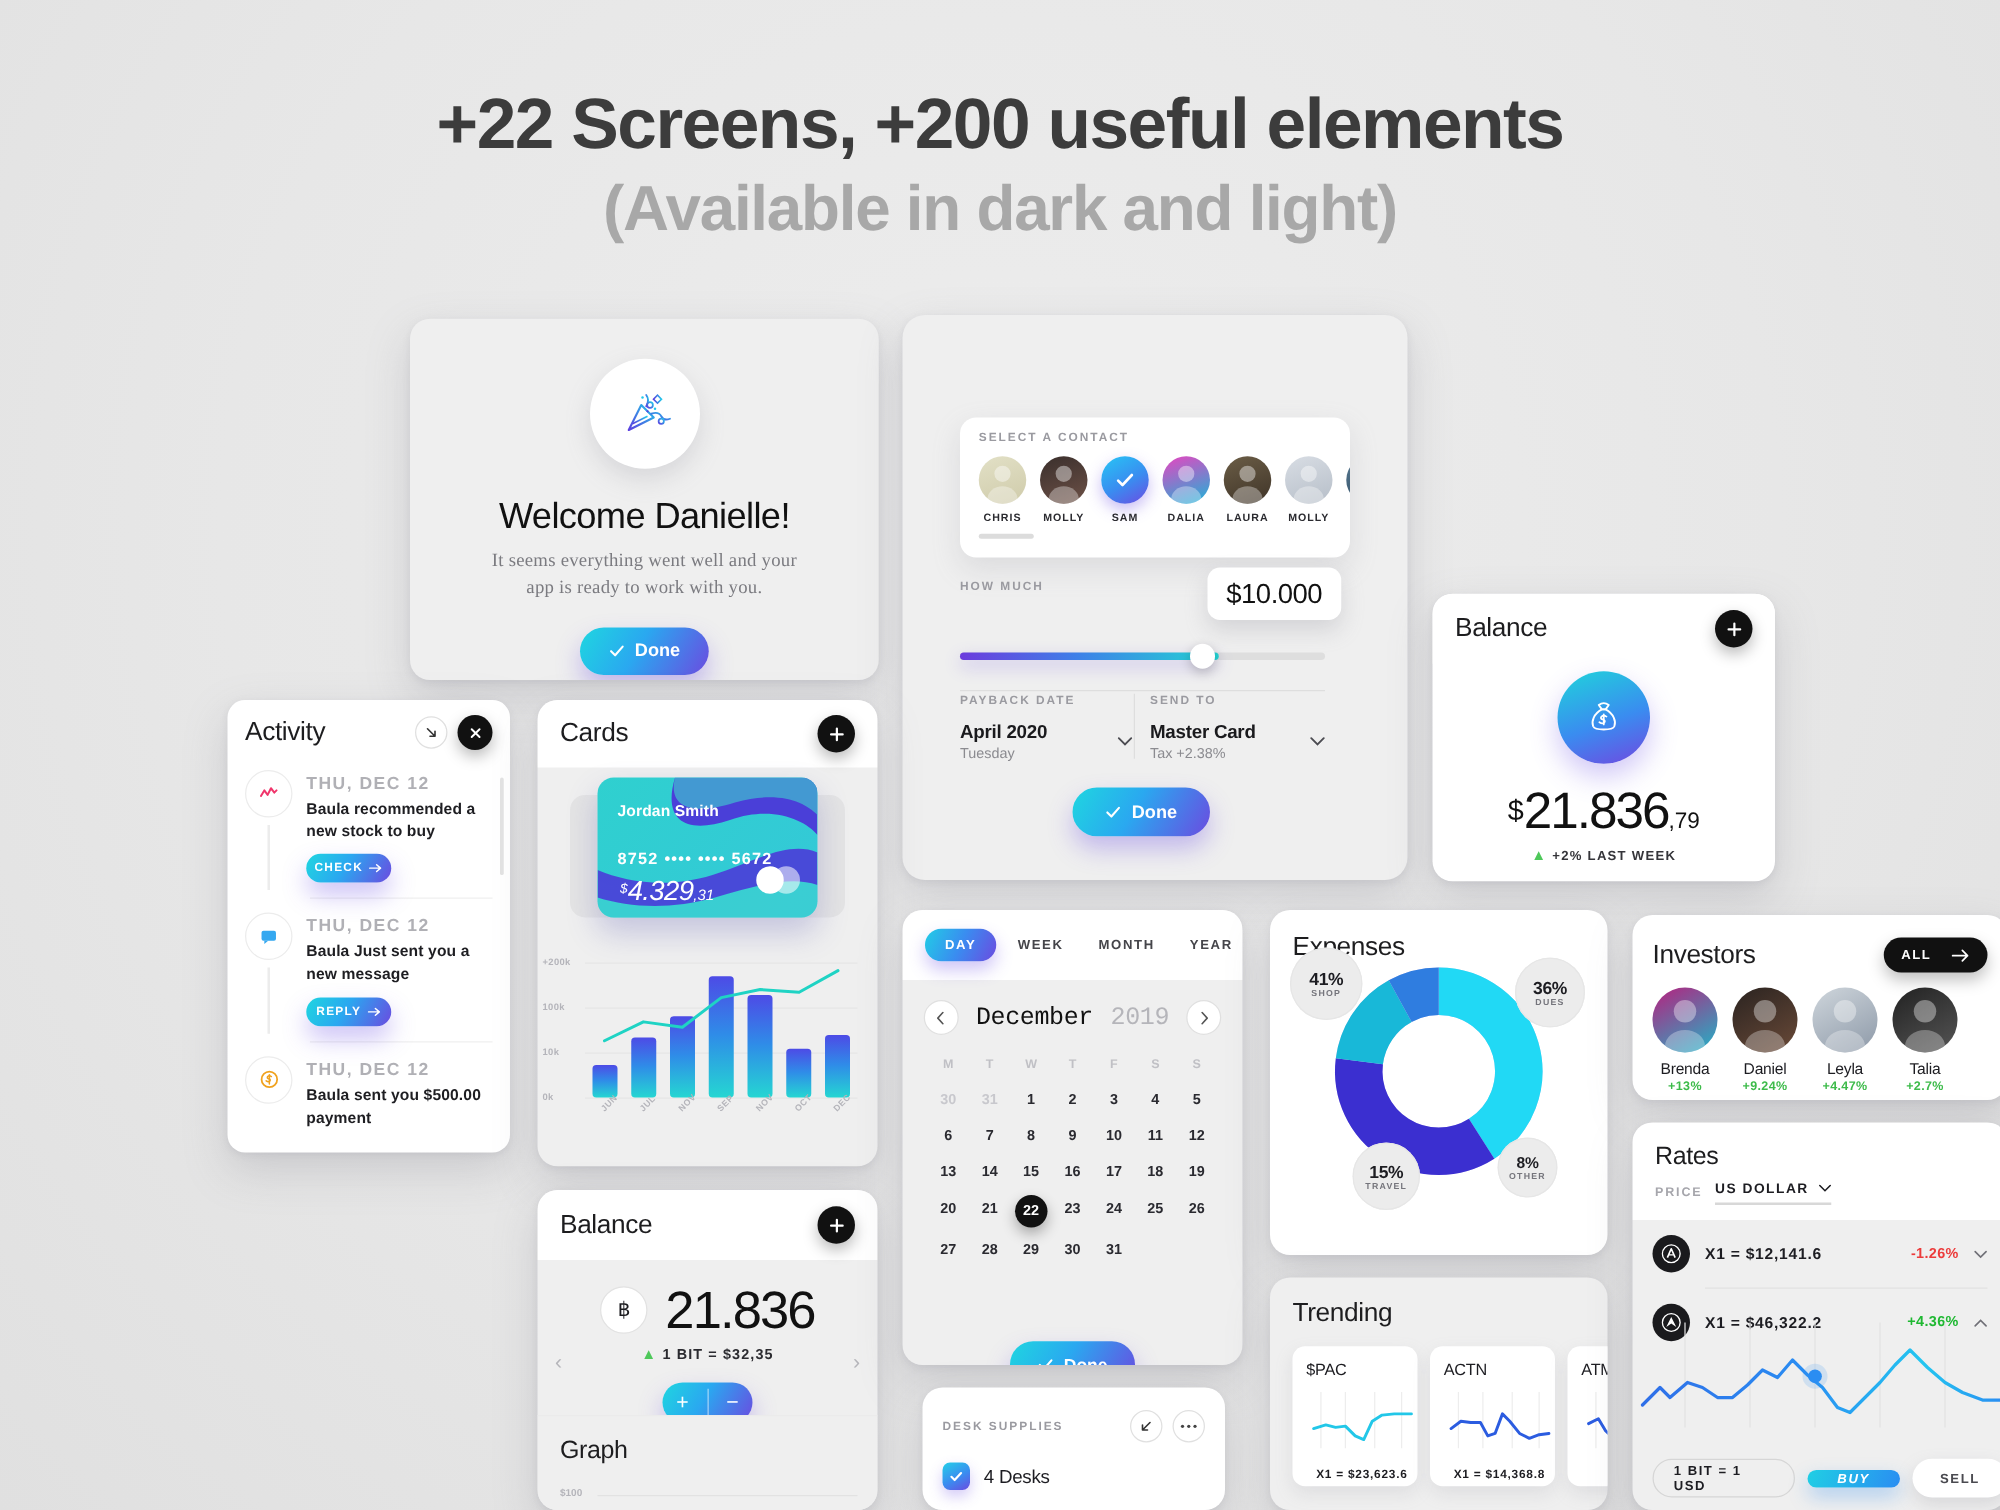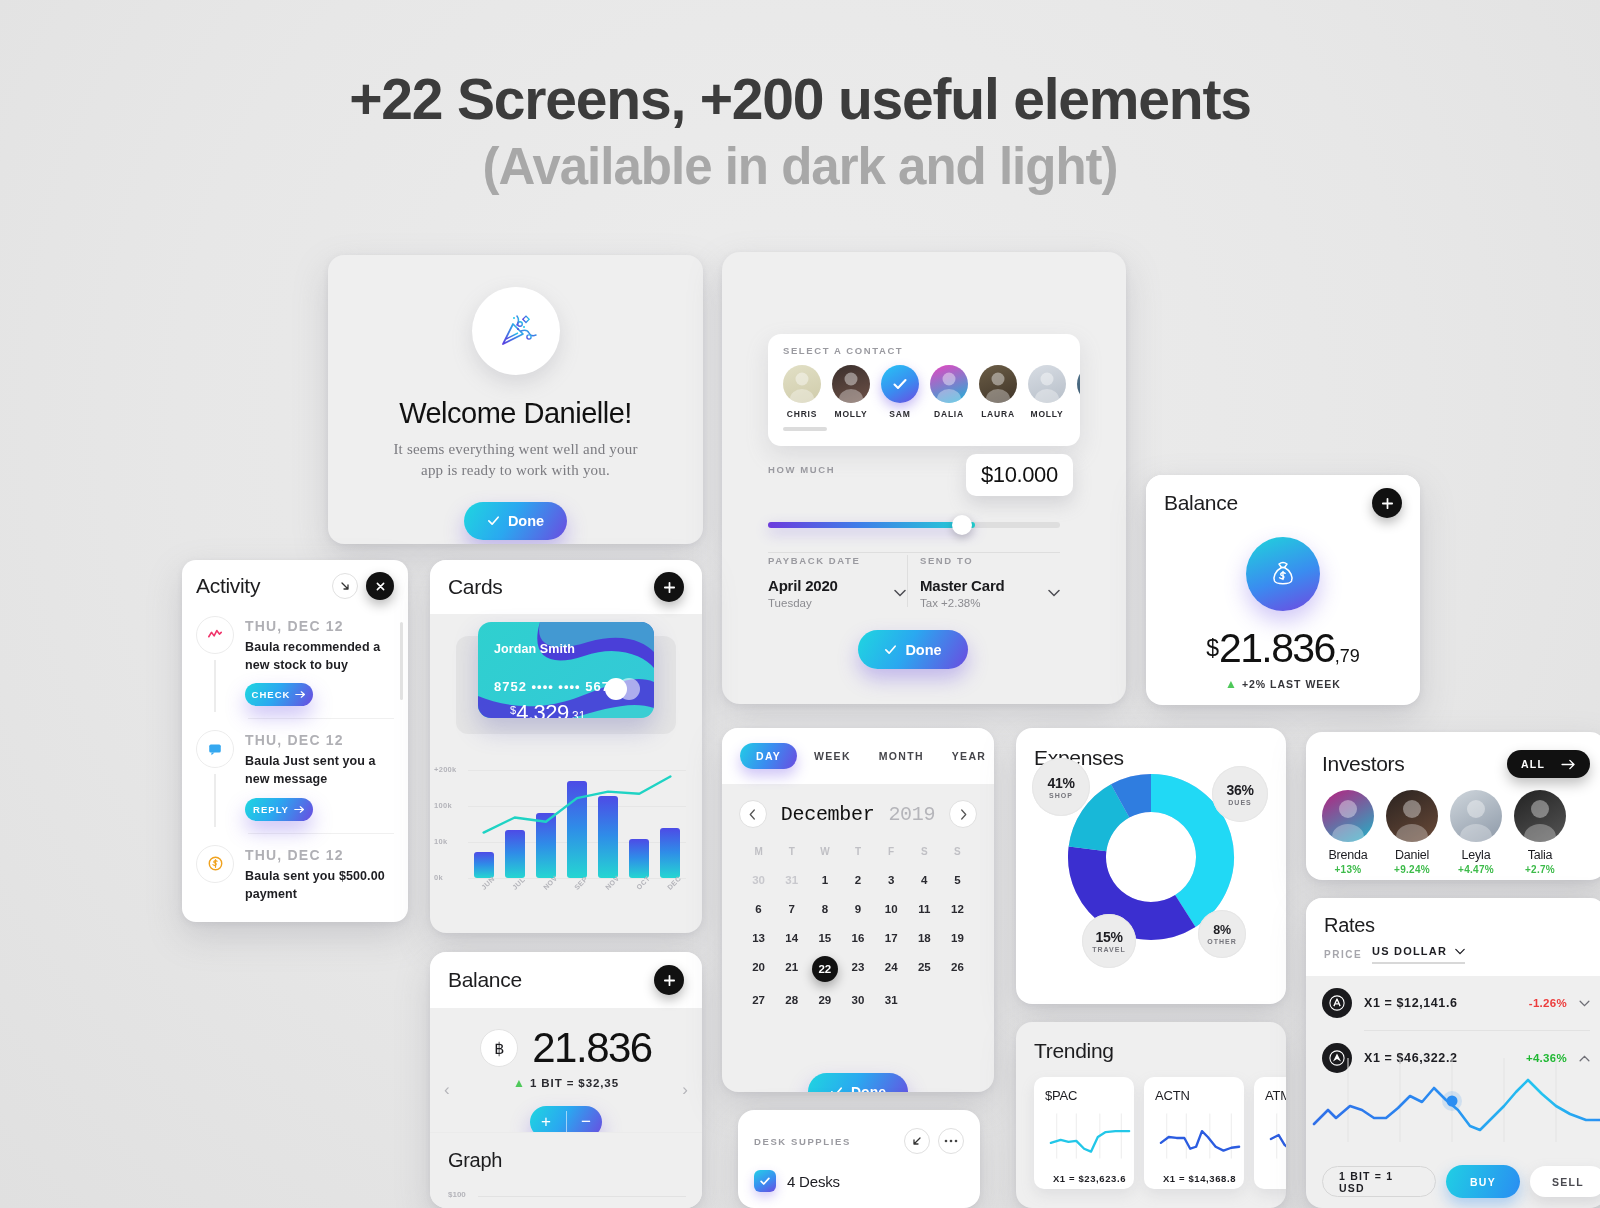--- a/index.html
+++ b/index.html
@@ -150,30 +150,30 @@
   .act-sep { height:1px; background:#f0f0f0; margin: 12px 14px 11px 66px; }
   #act-scroll { position:absolute; right: 5px; top: 62px; width: 3px; height: 78px;
                 background:#e3e3e3; border-radius: 2px; }
 
   
   #cards { top: 560px; left: 430px; width: 272px; height: 373px; background:#efefef; }
   #cards .card-head { height: 54px; }
   #ghost-card { position:absolute; top: 76px; left: 26px; width: 220px; height: 98px;
                 background:#e4e4e4; border-radius: 12px; }
   #credit {
-    position:absolute; top: 62px; left: 48px; width: 176px; height: 96px;
+    position:absolute; top: 62px; left: 48px; width: 176px; height: 112px;
     border-radius: 13px; overflow: hidden;
     background: linear-gradient(135deg,#2fd0cf 0%,#34c8d8 100%);
     box-shadow: 0 12px 24px rgba(90,90,180,0.28);
   }
   #credit .cname { position:absolute; top: 20px; left: 16px; font-size: 12.5px;
                    color:#fff; font-weight: bold; letter-spacing: 0.1px; }
   #credit .cnum { position:absolute; top: 57px; left: 16px; font-size: 13px;
                   color:#fff; font-weight: bold; letter-spacing: 1px; }
-  #credit .camt { position:absolute; top: 78px; left: 32px; color:#fff; }
+  #credit .camt { position:absolute; top: 78px; left: 18px; color:#fff;font-style:italic; }
   #credit .camt .cur { font-size: 11px; vertical-align: 6px; }
   #credit .camt .big { font-size: 22px; font-weight: 500; letter-spacing: -0.5px; }
   #credit .camt .dec { font-size: 12px; }
   #credit .mc { position:absolute; right: 14px; bottom: 14px; }
   #credit .mc i { display:inline-block; width:22px; height:22px; border-radius:50%; background:#fff; }
   #credit .mc i+i { background: rgba(255,255,255,0.55); margin-left:-9px; }
   #barchart { position:absolute; top: 196px; left: 0; width: 272px; height: 177px; }
   .bc-ylab { position:absolute; font-size: 7.5px; color:#b4b4ba; font-weight:bold; letter-spacing:0.3px; }
   .bc-gl { position:absolute; left: 38px; width: 218px; height:1px; background:#e6e6e6; }
   .bar { position:absolute; width: 20px; border-radius: 3px;
@@ -305,25 +305,25 @@
   .rate-txt { font-size: 12.5px; font-weight: bold; color:#1d1d22; letter-spacing: 0.6px; flex:1; }
   .rate-pc { font-size: 11.5px; font-weight:bold; letter-spacing: 0.3px; }
   .rate-pc.dn { color:#ec3b3b; } .rate-pc.up { color:#1fb832; }
   .rate-sep { height:1px; background:#e2e2e2; margin: 0 16px 0 58px; }
   #rates-chart { position:absolute; bottom: 56px; left: 0; width: 300px; height: 104px; }
   #rates-actions { position:absolute; bottom: 10px; left: 16px; display:flex;
                    align-items:center; gap: 10px; }
   #bit-pill { border:1px solid #d6d6d6; border-radius:999px; height: 31px; padding: 0 16px;
               display:flex; align-items:center; font-size: 10.5px; font-weight:bold;
               letter-spacing: 1.2px; color:#1d1d22; }
-  #buy-btn { border-radius: 999px; height: 33px; padding: 0 24px; display:flex;
+  #buy-btn { border-radius: 999px; height: 14px; padding: 0 24px; display:flex;
              align-items:center; color:#fff; font-size: 10.5px; font-weight:bold;
              letter-spacing: 1.3px;
              background: linear-gradient(110deg,#20cfe4 0%,#2a8df2 100%);
-             box-shadow: 0 7px 15px rgba(45,140,240,0.35); }
+             box-shadow: 0 7px 15px rgba(45,140,240,0.35); font-style: italic; }
   #sell-btn { border-radius: 999px; height: 31px; padding: 0 22px; display:flex;
               align-items:center; background:#fff; color:#4a4a50; font-size: 10.5px;
               font-weight:bold; letter-spacing: 1.3px;
               box-shadow: 0 6px 14px rgba(150,150,160,0.26); }
 </style>
 </head>
 <body>
 
 <div id="stage">
 

